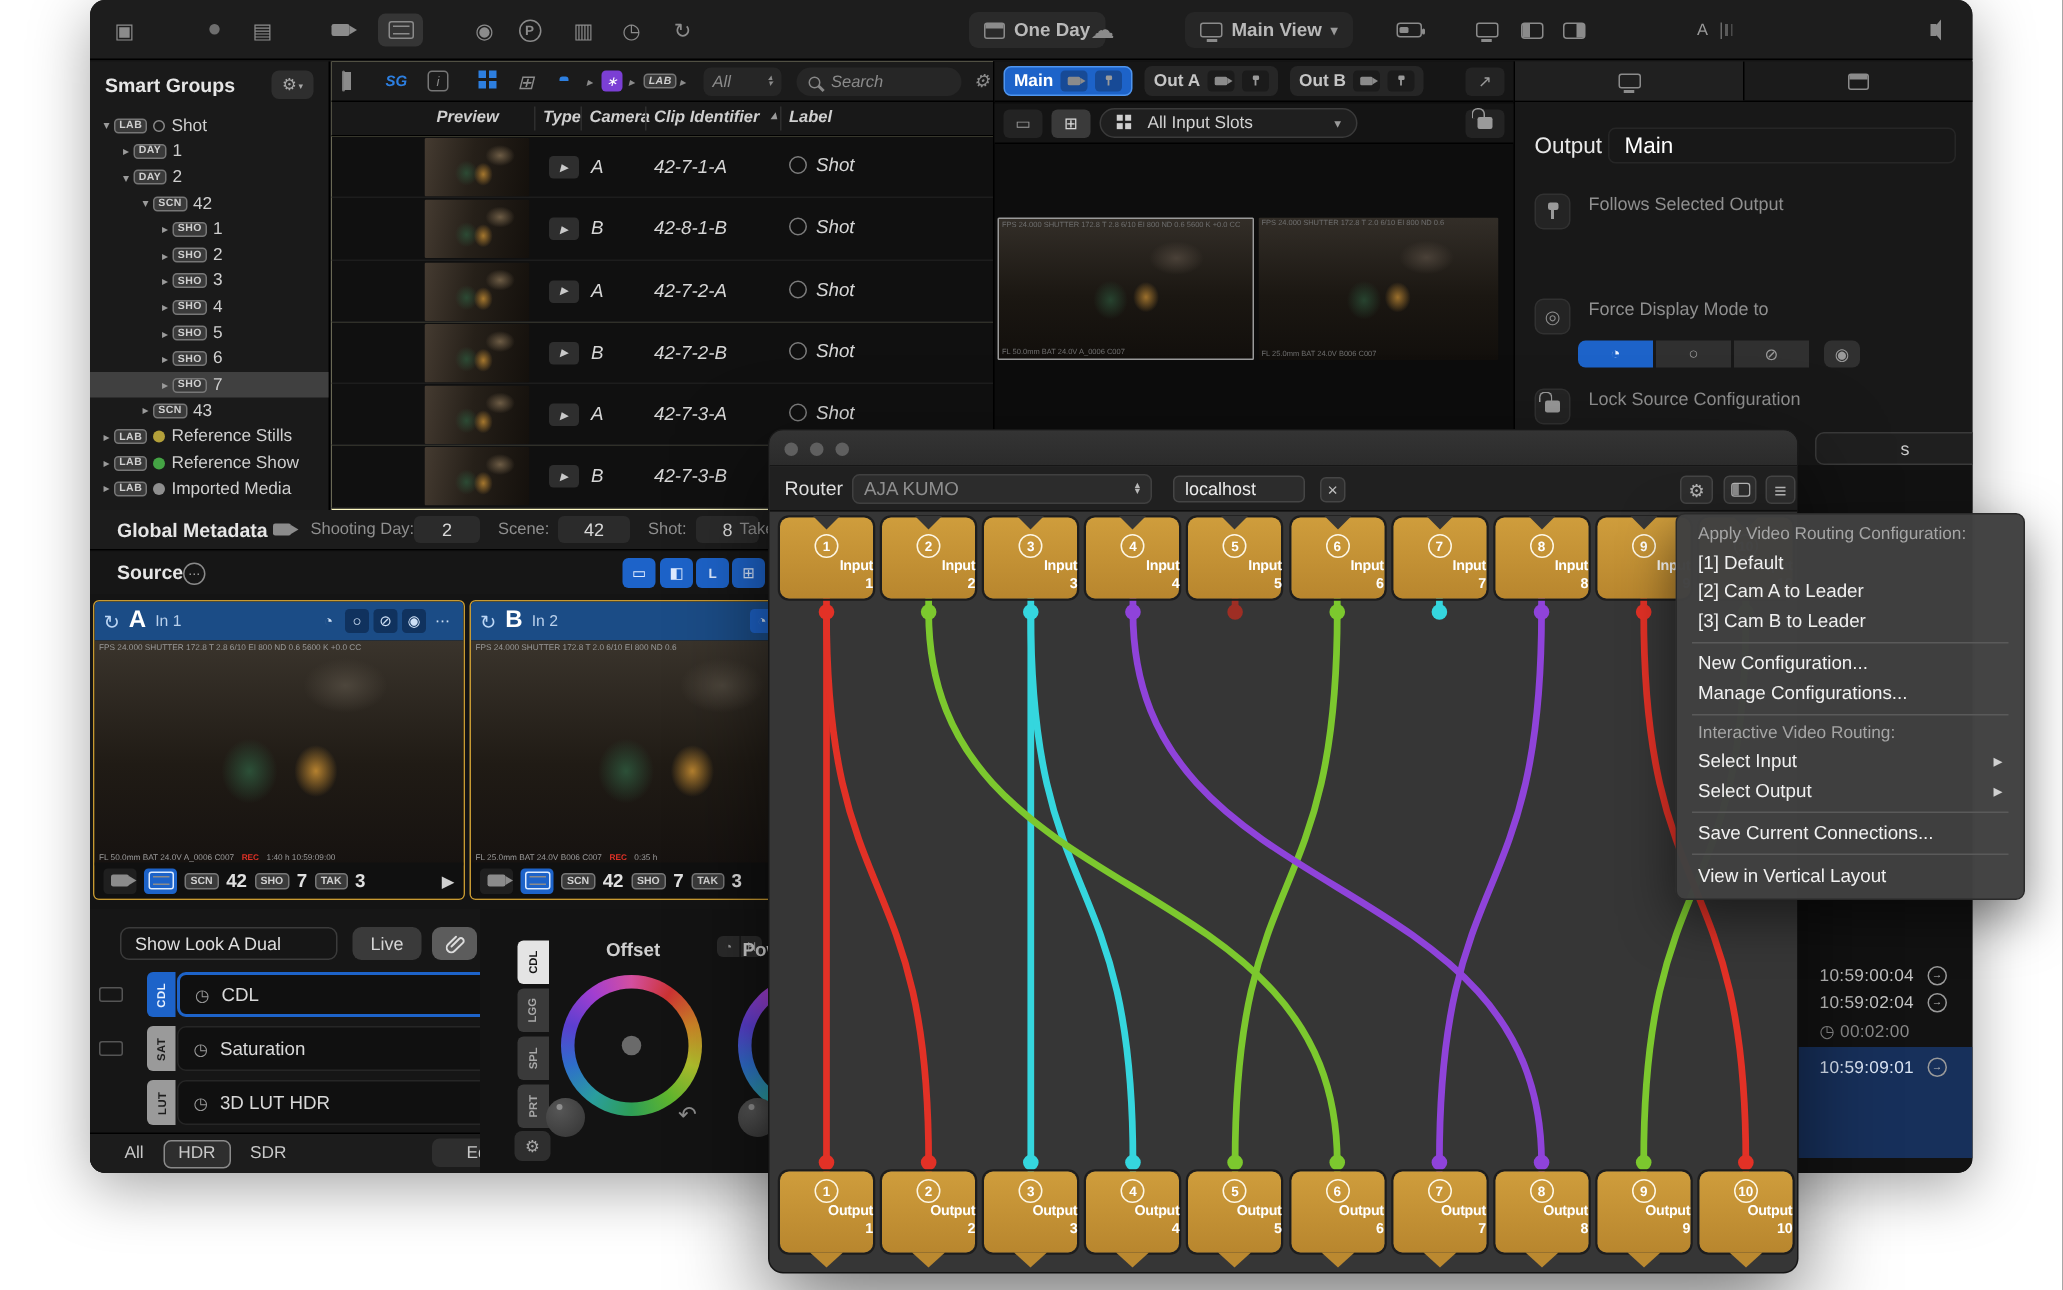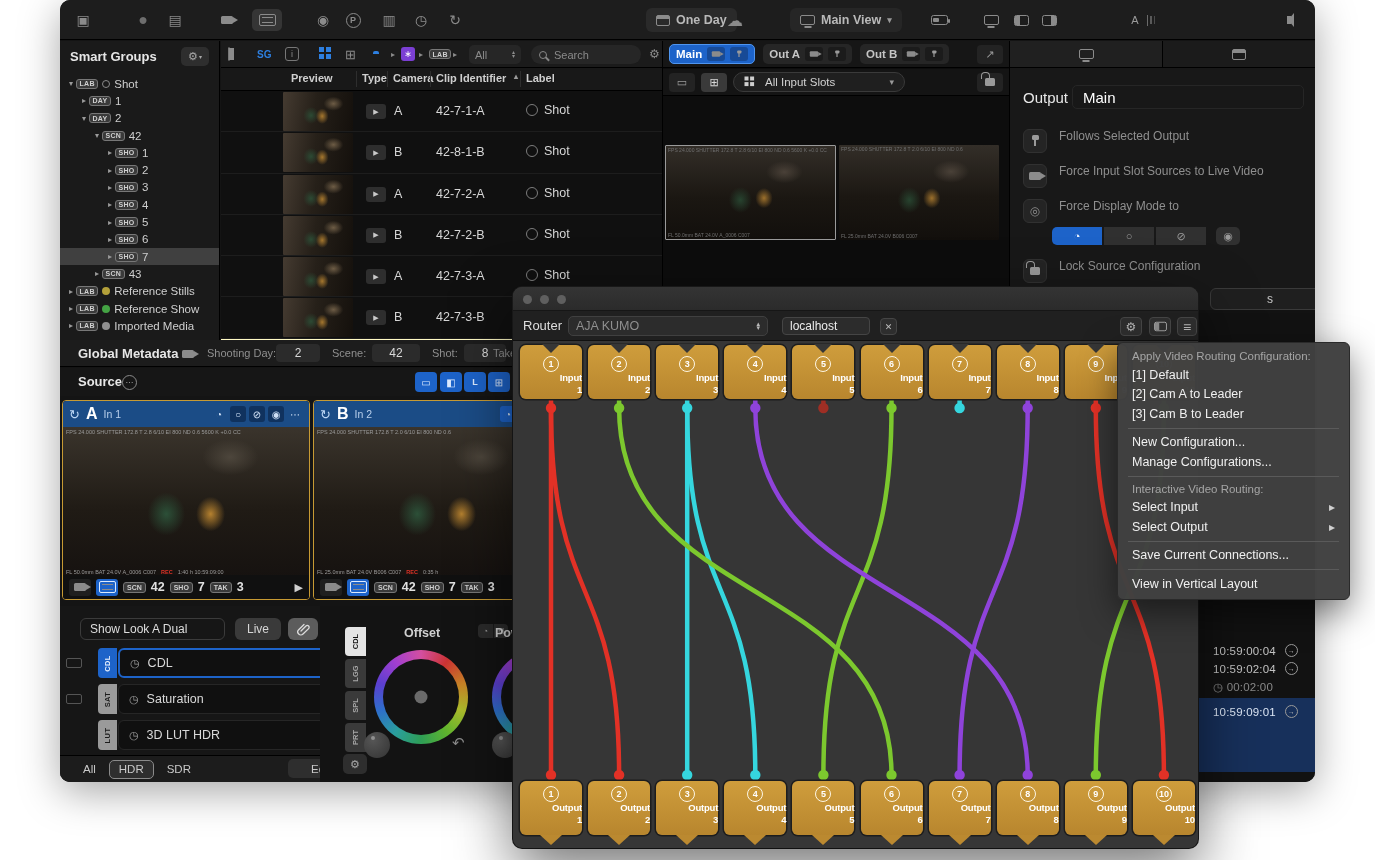--- a/index.html
+++ b/index.html
@@ -56,21 +56,21 @@
              color:#a8a8a8; font-size:11px; display:flex; align-items:center; justify-content:center; gap:1px; }
   .tree { position:absolute; left:0; top:34px; right:0; }
   .trow { height:17.3px; display:flex; align-items:center; font-size:11.5px; color:#cfcfcf; white-space:nowrap; }
   .trow.sel { background:#404040; }
   .tarrow { width:10px; color:#9a9a9a; font-size:8px; text-align:center; flex:none; }
   .tbadge { flex:none; font-size:7px; font-weight:700; color:#d0d0d0; border:1px solid #777; background:#3a3a3a;
             border-radius:3px; padding:0.5px 2.5px; margin-right:4px; letter-spacing:.3px; }
   .tdot { flex:none; width:8px; height:8px; border-radius:50%; margin-right:4px; }
 
   
-  .cbrowser { position:absolute; left:161px; top:41px; width:441px; height:299px; background:#fef9c3; }
+  .cbrowser { position:absolute; left:161px; top:41px; width:441px; height:299px; background:#fef9c3;font-style:italic; }
   .cb-toolbar { position:absolute; left:0; top:0; right:0; height:27px; background:#1b1b1b; border-bottom:1px solid #000;
                 display:flex; align-items:center; font-size:11px; color:#8b8b8b; }
   .cb-head { position:absolute; left:0; top:27px; right:0; height:23px; background:#181818; border-bottom:1px solid #000;
              font-size:11px; font-weight:700; color:#cfcfcf; }
   .cb-head span.col { position:absolute; top:4px; }
   .cb-head .vline { position:absolute; top:3px; height:16px; width:1px; background:#2e2e2e; }
   .cb-rows { position:absolute; left:0; top:50px; right:0; bottom:0; overflow:hidden; }
   .crow { position:relative; height:41.3px; border-bottom:1px solid #1d1d1d; background:#101010; }
   .cthumb { position:absolute; left:62px; top:1px; width:70px; height:39px; border-radius:1px;
             background: radial-gradient(14px 10px at 72% 30%, #6d5c45 0%, rgba(0,0,0,0) 70%),
@@ -544,26 +544,20 @@
           </div>
       </div>
       <div class="out-title">Output</div>
       <div class="out-name">Main</div>
 
       <div class="opt" style="top:88px">
         <span class="ic">
             <span class="i-pin"></span>
           </span>
         <span>Follows Selected Output</span>
-      </div>
-      <div class="opt" style="top:123px">
-        <span class="ic">
-            <span class="i-cam"></span>
-          </span>
-        <span>Force Input Slot Sources to Live Video</span>
       </div>
       <div class="opt" style="top:158px">
         <span class="ic">◎</span>
         <span>Force Display Mode to</span>
       </div>
       <div class="segwrap">
         <span class="seg">◔</span>
         <span class="seg">○</span>
         <span class="seg">⊘</span>
         <span class="seg-gear">◉</span>

